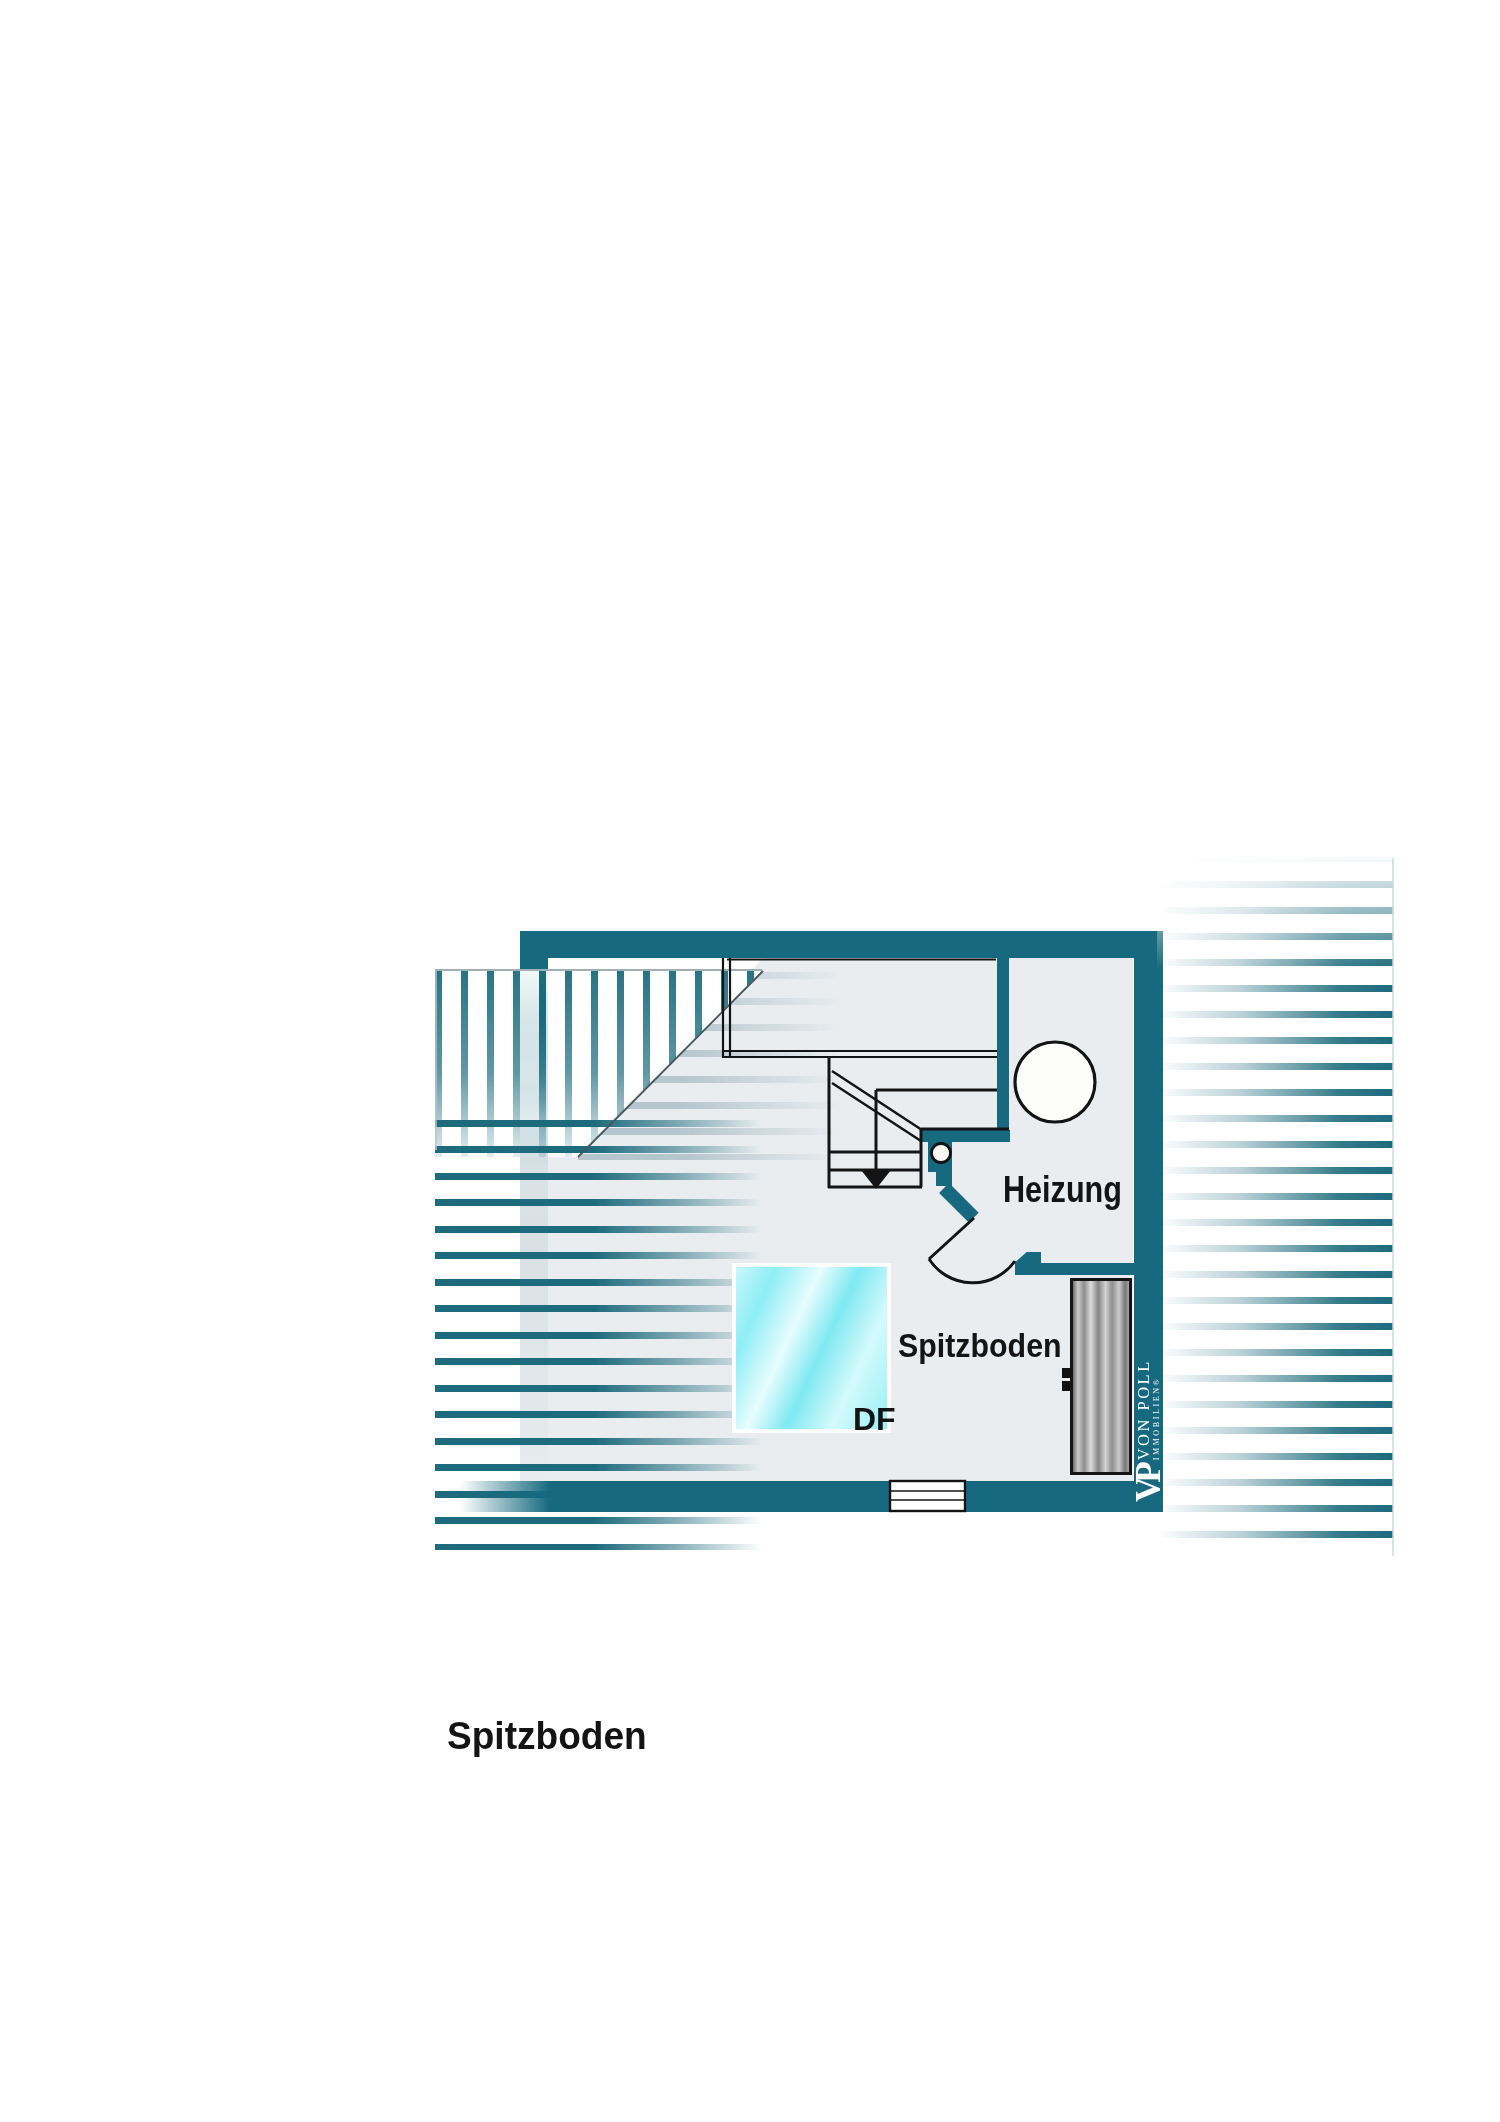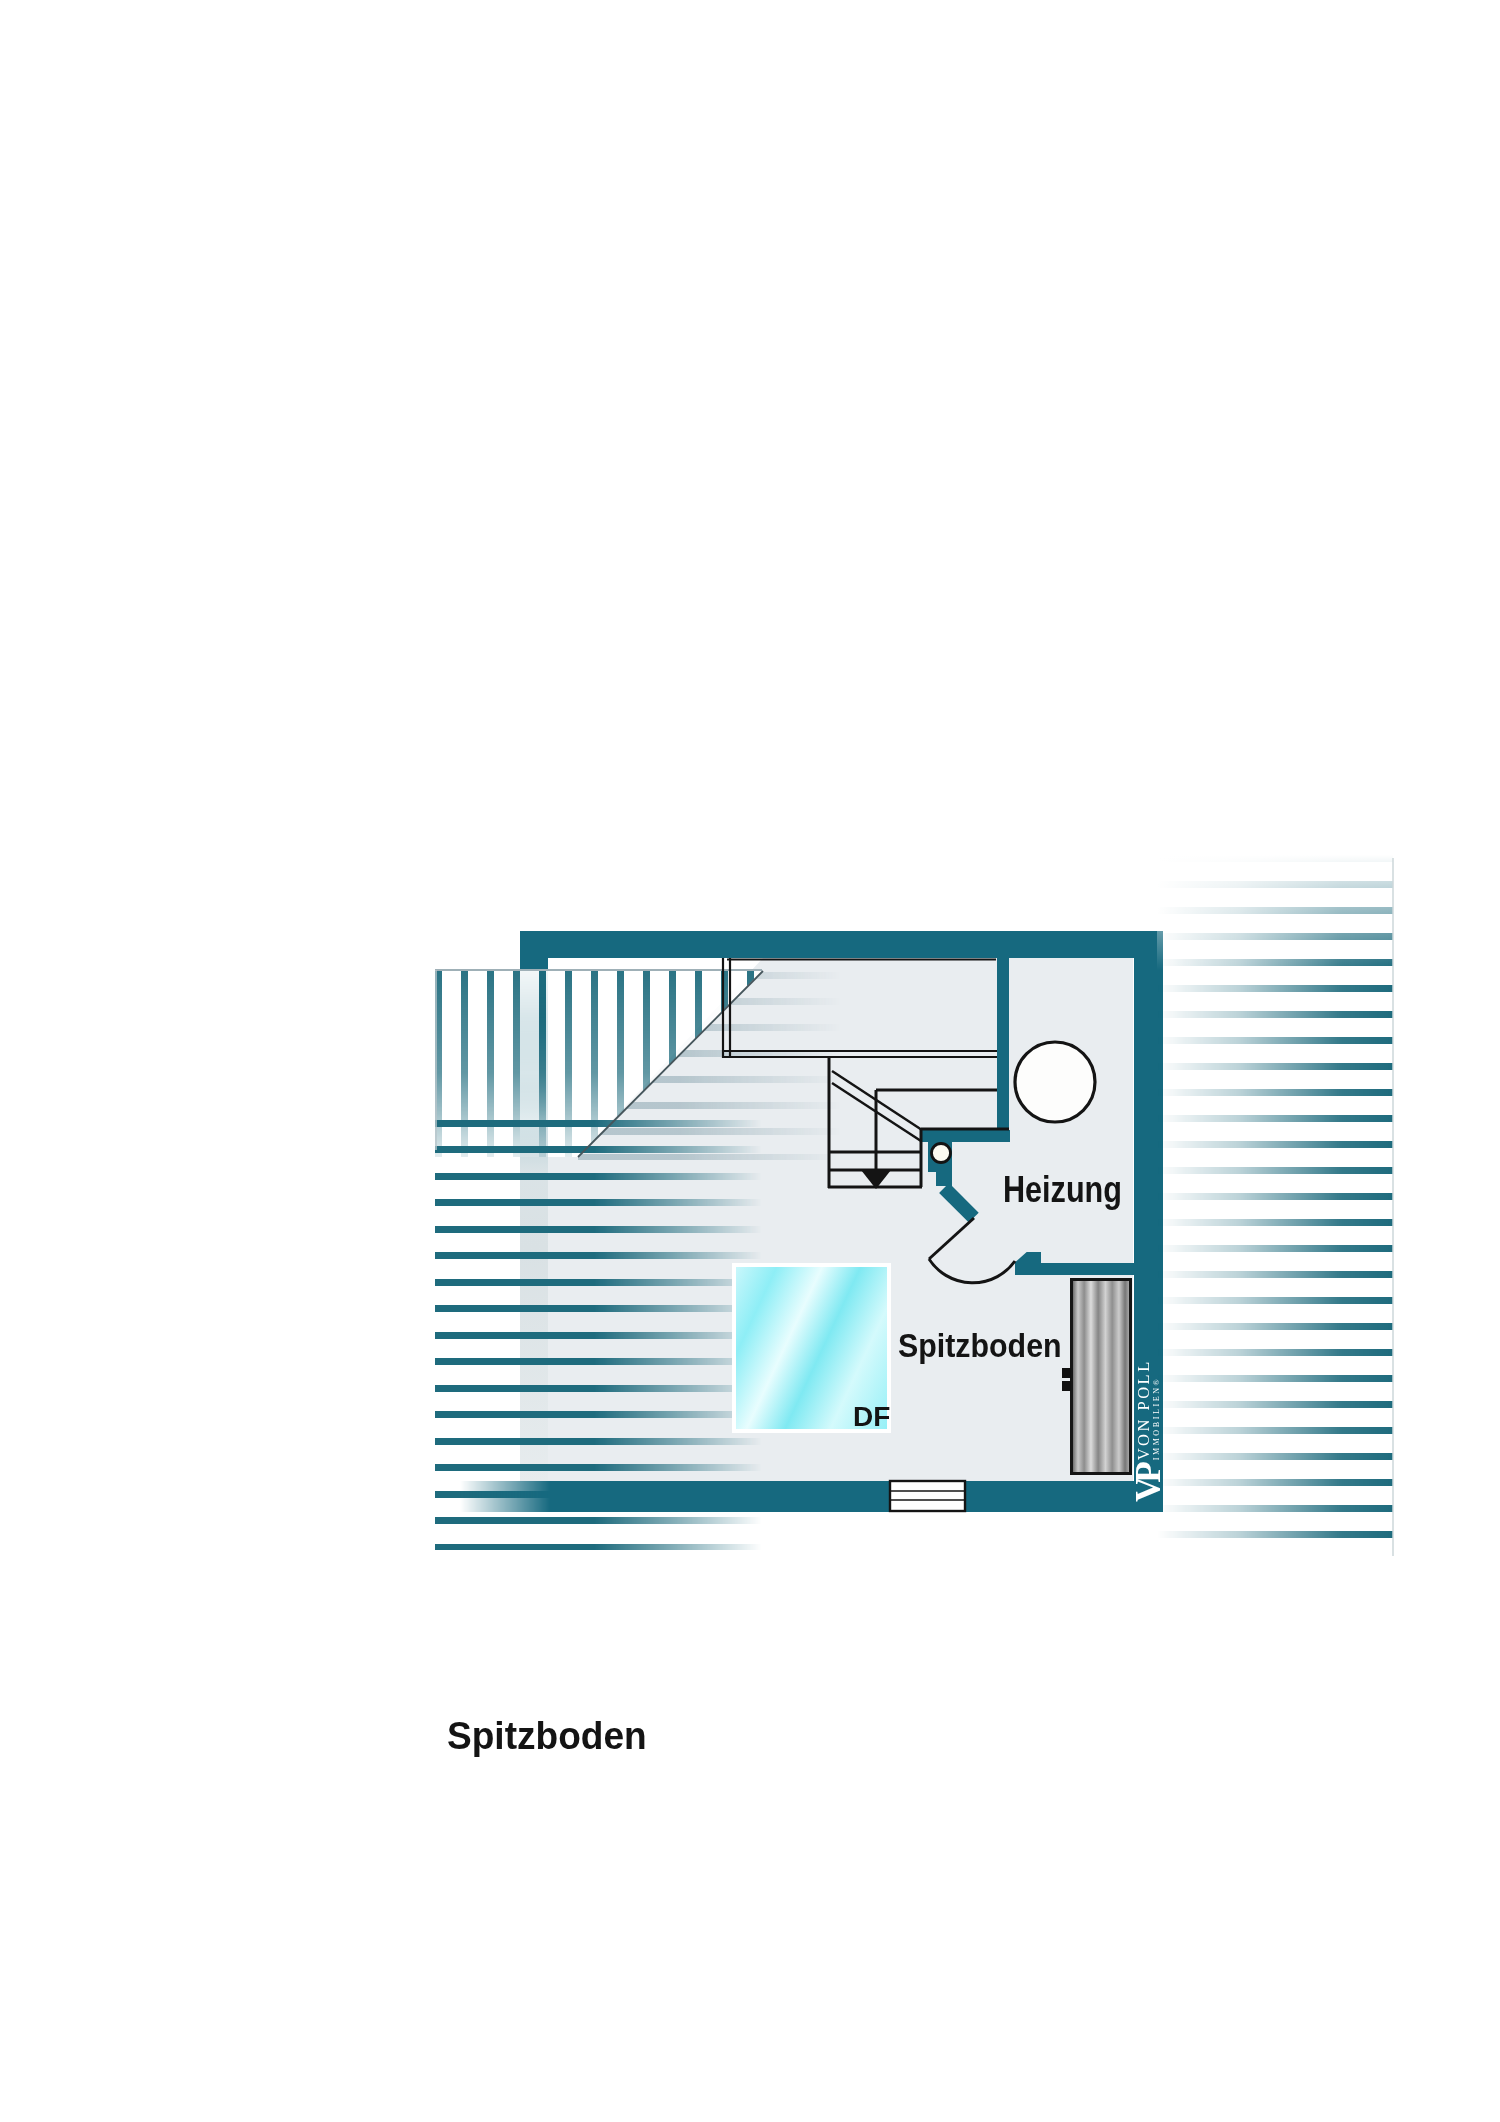--- a/index.html
+++ b/index.html
@@ -69,21 +69,21 @@
   #wardrobe{left:1070px;top:1278px;width:62px;height:197px;border:3px solid #151515;
     background:linear-gradient(to right,#6f6f6f 0,#c9c9c9 9%,#8d8d8d 20%,#dcdcdc 32%,#858585 45%,#d2d2d2 58%,#8f8f8f 70%,#cccccc 82%,#767676 93%,#a7a7a7 100%)}
   .wardrobe-handle{width:9px;height:10px;background:#111}
   #wardrobe-handle-1{left:1062px;top:1368px}
   #wardrobe-handle-2{left:1062px;top:1381px}
 
   
   .room-label{color:var(--line_black);font-weight:bold;white-space:nowrap;line-height:1;transform-origin:left top}
   #heizung-label{left:1003px;top:1172px;font-size:36px;transform:scaleX(.85)}
   #spitzboden-label{left:898px;top:1329px;font-size:33px;transform:scaleX(.92)}
-  #df-label{left:853px;top:1403px;font-size:28px}
+  #df-label{left:853px;top:1403px;font-size:32px}
   #plan-title{left:447px;top:1716px;font-size:39px;font-weight:bold;color:var(--line_black);
     white-space:nowrap;line-height:1;transform:scaleX(.95);transform-origin:left top}
 
   
   #logo-rot{left:1134px;top:1504px;width:166px;height:29px;transform:rotate(-90deg);
     transform-origin:0 0;display:flex;align-items:center;color:var(--logo_white);
     font-family:"Liberation Serif",serif}
   #logo-monogram{font-size:35px;font-weight:bold;letter-spacing:-6px;line-height:1;padding-left:2px}
   #logo-text-col{display:flex;flex-direction:column;margin-left:7px}
   #logo-name{font-size:16.5px;letter-spacing:2.5px;line-height:1.05;white-space:nowrap}

